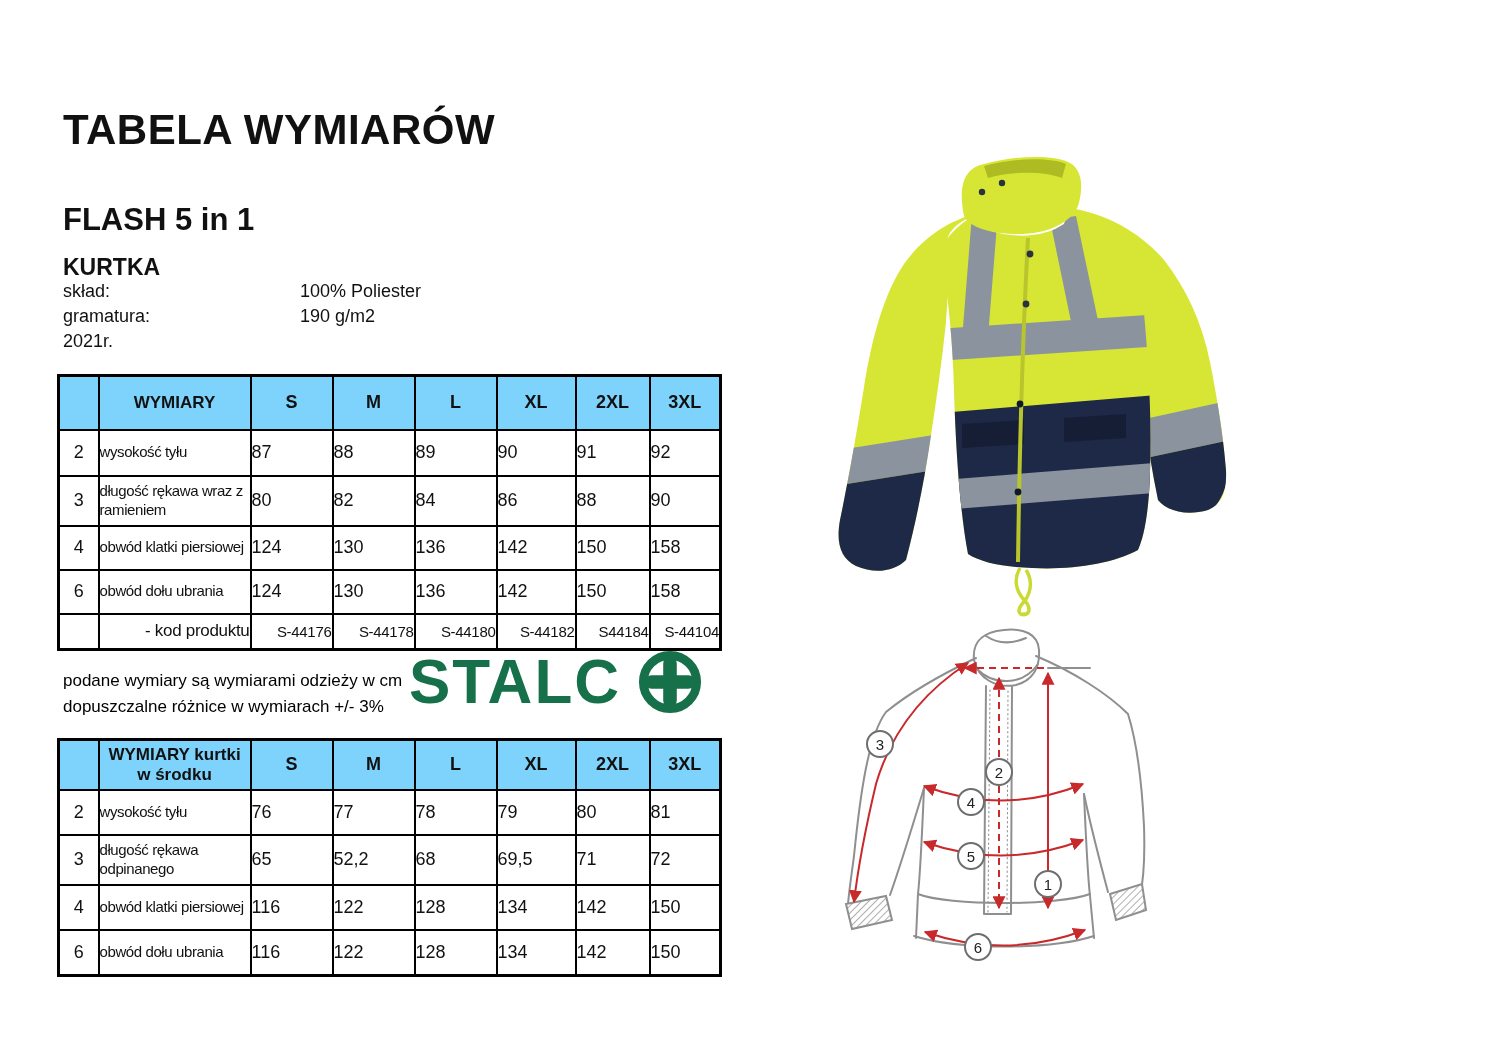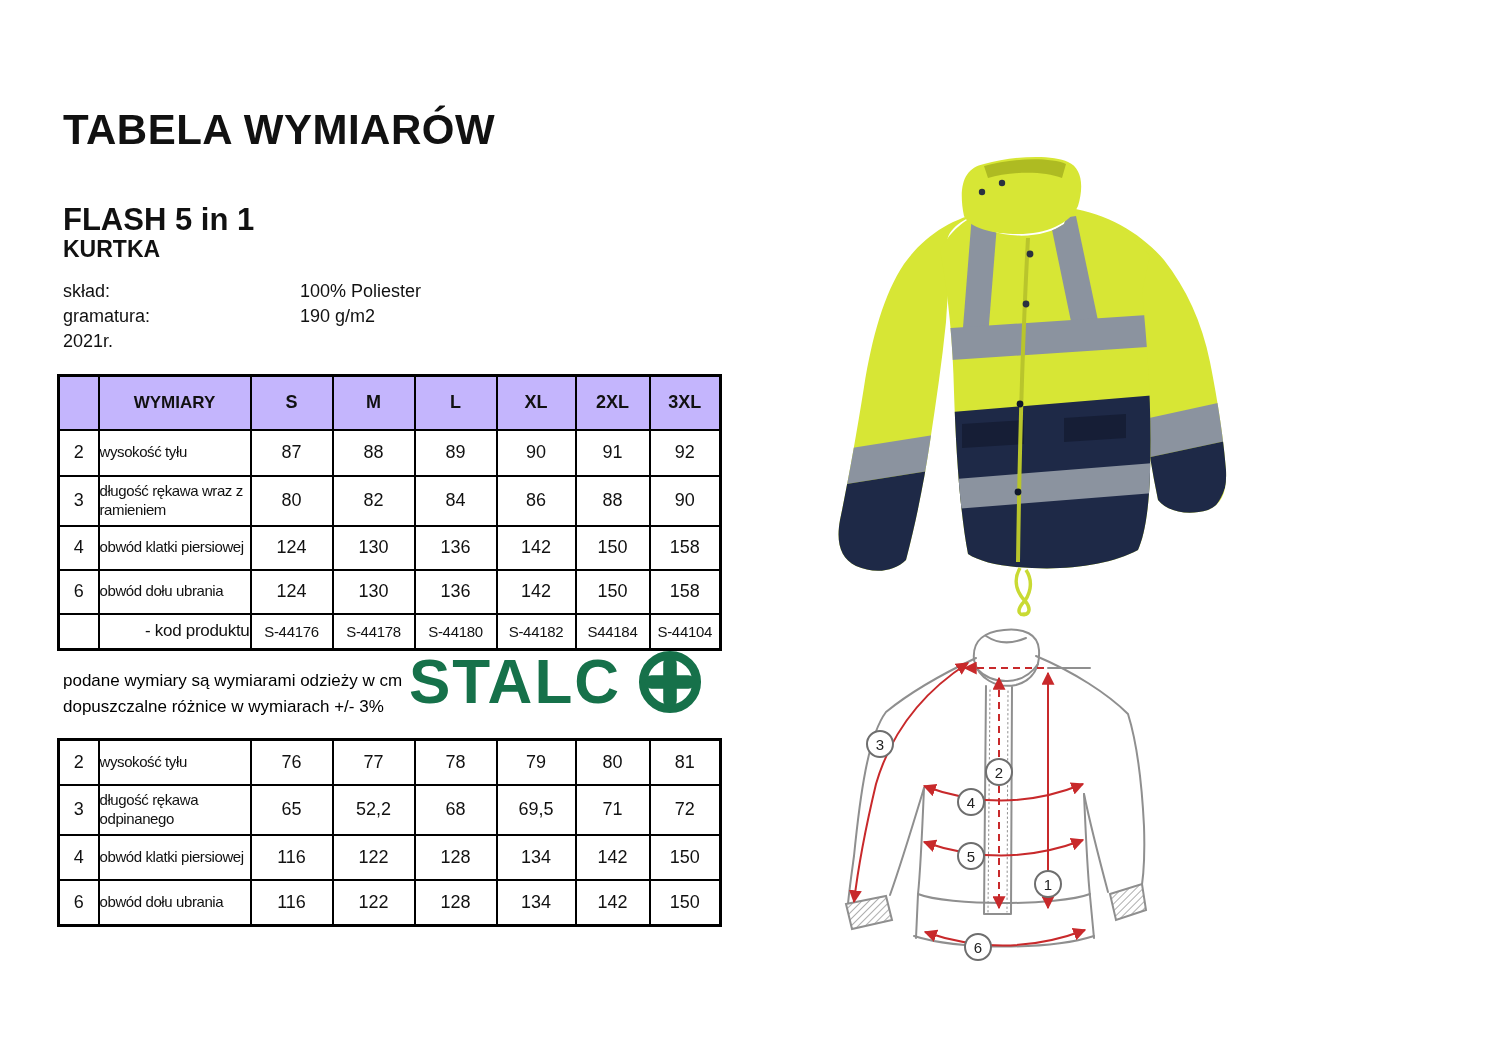--- a/index.html
+++ b/index.html
@@ -2,36 +2,36 @@
 <html><head>
 <meta charset="utf-8">
 <style>
   html,body{margin:0;padding:0;background:#ffffff;}
   body{width:1500px;height:1060px;position:relative;overflow:hidden;
        font-family:"Liberation Sans", sans-serif;color:#111;}
   .abs{position:absolute;}
 
   .doc-title{left:63px;top:106px;font-size:42px;font-weight:bold;letter-spacing:.5px;}
   .product-name{left:63px;top:202px;font-size:31px;font-weight:bold;}
-  .product-type{left:63px;top:236px;font-size:23px;font-weight:bold;}
+  .product-type{left:63px;top:254px;font-size:23px;font-weight:bold;}
   .spec-label{left:63px;font-size:18px;}
   .spec-value{left:300px;font-size:18px;}
 
   table.size-table{position:absolute;border-collapse:collapse;table-layout:fixed;
        border:3px solid #000;background:#fff;}
   .size-table td,.size-table th{border:2px solid #000;padding:0;vertical-align:middle;
        font-family:"Liberation Sans", sans-serif;color:#111;overflow:hidden;}
-  .size-table th{background:#c4b5fd;font-weight:bold;text-align:center;}
+  .size-table th{background:#7dd3fc;font-weight:bold;text-align:center;}
   .hlabel{font-size:17px;line-height:1.18;}
   .sizeh{font-size:18px;}
   .num{text-align:center;font-size:18px;font-weight:normal;}
   .lbl{font-size:15px;letter-spacing:-.4px;padding:1px 4px;line-height:1.25;text-align:left;margin-left:7px;}
-  .val{text-align:center;font-size:18px;}
+  .val{text-align:left;font-size:18px;}
   .code-lbl{text-align:right;font-size:17px;letter-spacing:-.3px;padding-right:3px;}
-  .code-val{text-align:center;font-size:15px;letter-spacing:-.3px;}
+  .code-val{text-align:right;font-size:15px;letter-spacing:-.3px;}
 
   .note{left:63px;font-size:17px;color:#000000;}
 
   .logo{left:409px;top:650px;display:flex;align-items:center;gap:17px;}
   .logo-text{font-size:62px;font-weight:bold;letter-spacing:2px;color:#16714a;
        transform:scaleY(1.02);line-height:1;}
 </style>
 </head>
 <body>
 
@@ -136,20 +136,30 @@
     <col style="width:40px">
       <col style="width:152px">
       <col style="width:82px">
       <col style="width:82px">
     <col style="width:82px">
       <col style="width:79px">
       <col style="width:74px">
       <col style="width:71px">
   </colgroup>
   <tbody>
+      <tr style="height:50px">
+    <th></th>
+    <th class="hlabel">WYMIARY kurtki w środku</th>
+    <th class="sizeh">S</th>
+    <th class="sizeh">M</th>
+    <th class="sizeh">L</th>
+    <th class="sizeh">XL</th>
+    <th class="sizeh">2XL</th>
+    <th class="sizeh">3XL</th>
+  </tr>
   <tr style="height:45px">
     <td class="num">2</td>
     <td class="lbl">wysokość tyłu</td>
     <td class="val">76</td>
     <td class="val">77</td>
     <td class="val">78</td>
     <td class="val">79</td>
     <td class="val">80</td>
     <td class="val">81</td>
   </tr>

